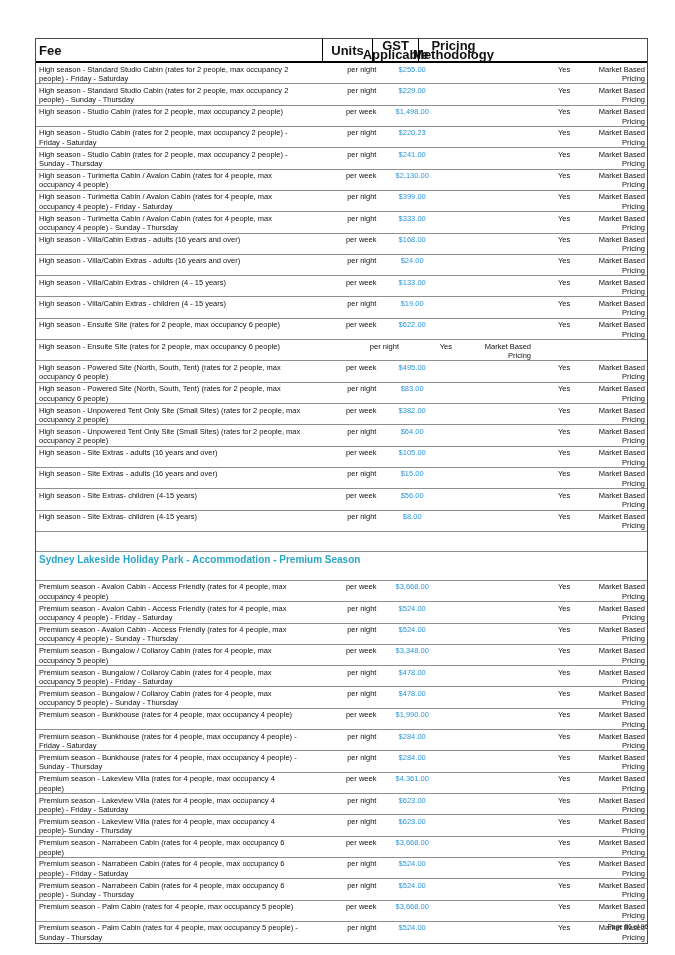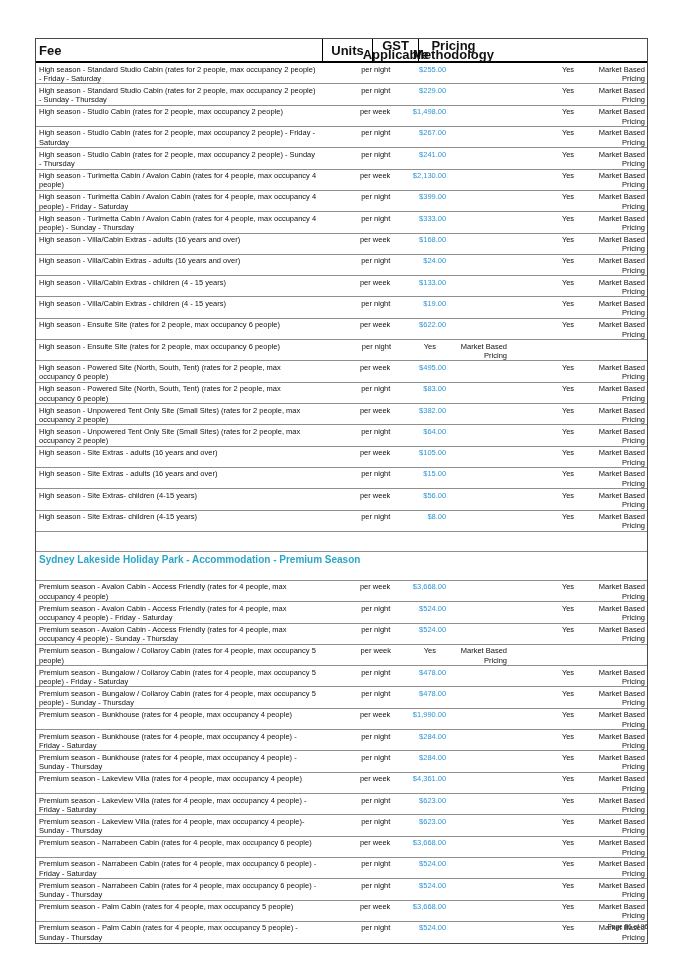--- a/index.html
+++ b/index.html
@@ -21,27 +21,27 @@
     display:flex; align-items:center; justify-content:center;
     text-align:center; border-right:1px solid #000; padding:2px 2px;
   }
   .header-cell:last-child { border-right:none; }
   .hc-fee   { width:287px; justify-content:flex-start; text-align:left; padding-left:3px; }
   .hc-units { width:50px; }
   .hc-amount{ width:139px; }
   .hc-gst   { width:46px; }
   .hc-method{ width:69px; }
 
-  .row { display:flex; border-bottom:1px solid #8f8f8f; font-size:7.5px; line-height:9.4px; }
+  .row { display:flex; border-bottom:1px solid #8f8f8f; font-size:7.5px; line-height:9.4px;gap:8px; }
   .data-row { min-height:20.8px; }
   .tbody > .row:last-child { border-bottom:none; }
   .cell { padding-top:1.5px; }
   .cell-fee    { width:287px; padding-left:3px; padding-right:4px; }
   .cell-units  { width:71px;  text-align:right; padding-right:3px; }
-  .cell-amount { width:139px; text-align:right; padding-right:86px; color:var(--amount-color,#2d96d8); }
+  .cell-amount { width:139px; text-align:center; padding-right:86px; color:var(--amount-color,#2d96d8); }
   .cell-gst    { width:46px;  text-align:right; padding-right:4px; }
   .cell-method { width:69px;  text-align:right; padding-left:2px; padding-right:2px; }
 
   .spacer-row { height:20px; }
   .section-row { height:29px; padding:3px 0 0 3px; display:block; }
   .section-title {
     color:var(--section-color,#2ba7c6); font-weight:bold; font-size:10px; line-height:10px;
   }
   .page-footer {
     position:absolute; top:923px; right:27px;
@@ -76,21 +76,21 @@
       <div class="row data-row">
         <div class="cell cell-fee">High season - Studio Cabin (rates for 2 people, max occupancy 2 people)</div>
         <div class="cell cell-units">per week</div>
         <div class="cell cell-amount">$1,498.00</div>
         <div class="cell cell-gst">Yes</div>
         <div class="cell cell-method">Market Based Pricing</div>
       </div>
       <div class="row data-row">
         <div class="cell cell-fee">High season - Studio Cabin (rates for 2 people, max occupancy 2 people) - Friday - Saturday</div>
         <div class="cell cell-units">per night</div>
-        <div class="cell cell-amount">$267.00</div>
+        <div class="cell cell-amount">$220.23</div>
         <div class="cell cell-gst">Yes</div>
         <div class="cell cell-method">Market Based Pricing</div>
       </div>
       <div class="row data-row">
         <div class="cell cell-fee">High season - Studio Cabin (rates for 2 people, max occupancy 2 people) - Sunday - Thursday</div>
         <div class="cell cell-units">per night</div>
         <div class="cell cell-amount">$241.00</div>
         <div class="cell cell-gst">Yes</div>
         <div class="cell cell-method">Market Based Pricing</div>
       </div>
@@ -231,20 +231,21 @@
       <div class="row data-row">
         <div class="cell cell-fee">Premium season - Avalon Cabin - Access Friendly (rates for 4 people, max occupancy 4 people) - Sunday - Thursday</div>
         <div class="cell cell-units">per night</div>
         <div class="cell cell-amount">$524.00</div>
         <div class="cell cell-gst">Yes</div>
         <div class="cell cell-method">Market Based Pricing</div>
       </div>
       <div class="row data-row">
         <div class="cell cell-fee">Premium season - Bungalow / Collaroy Cabin (rates for 4 people, max occupancy 5 people)</div>
         <div class="cell cell-units">per week</div>
+        <div class="cell cell-amount">$3,348.00</div>
         <div class="cell cell-gst">Yes</div>
         <div class="cell cell-method">Market Based Pricing</div>
       </div>
       <div class="row data-row">
         <div class="cell cell-fee">Premium season - Bungalow / Collaroy Cabin (rates for 4 people, max occupancy 5 people) - Friday - Saturday</div>
         <div class="cell cell-units">per night</div>
         <div class="cell cell-amount">$478.00</div>
         <div class="cell cell-gst">Yes</div>
         <div class="cell cell-method">Market Based Pricing</div>
       </div>

